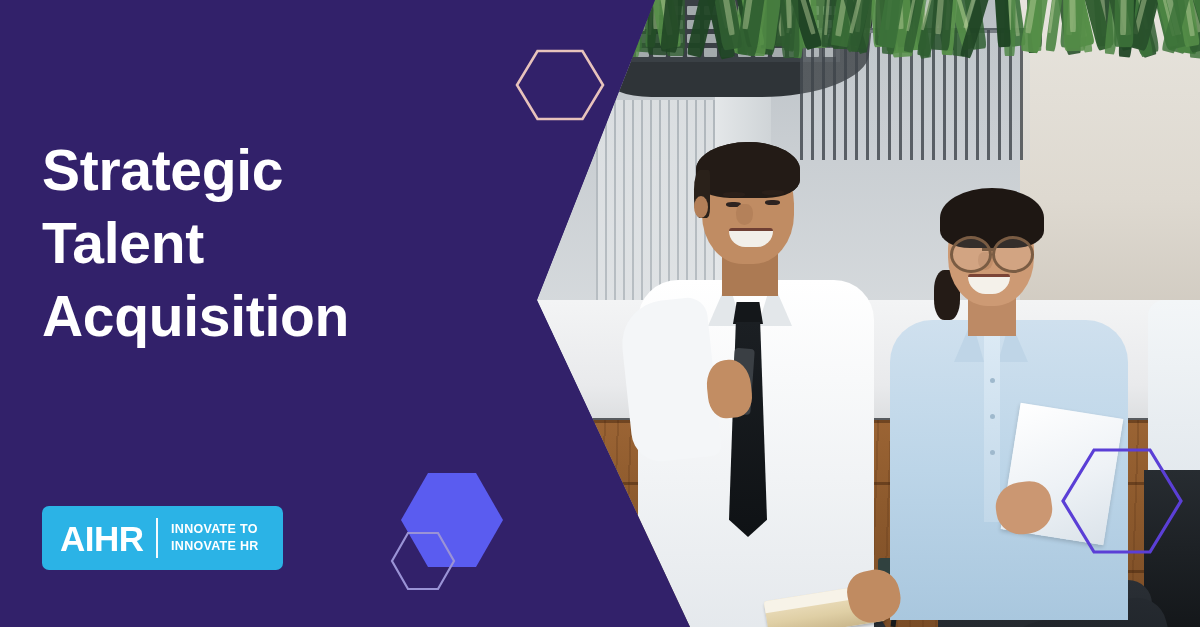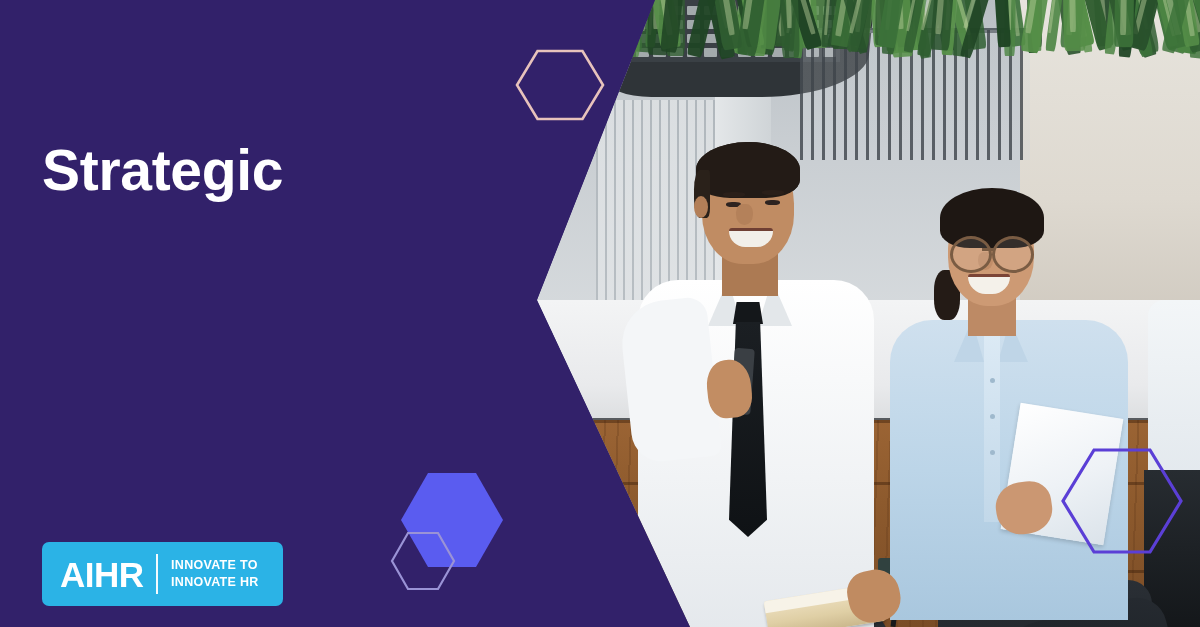--- a/index.html
+++ b/index.html
@@ -383,21 +383,20 @@
     left: 42px;
     top: 506px;
     width: 241px;
     height: 64px;
     background: #2BB3E6;
     border-radius: 7px;
     display: flex;
     align-items: center;
     padding-left: 18px;
     box-sizing: border-box;
-    margin-top: 36px;
   }
   .logo-mark {
     color: #ffffff;
     font-size: 35px;
     font-weight: 700;
     letter-spacing: -0.5px;
     line-height: 1;
   }
   .logo-div {
     width: 2.5px;
@@ -777,20 +776,22 @@
   </div>
 
   <div class="hex" style="left:1060px;top:447px">
     <svg width="124" height="108" viewBox="0 0 124 108" aria-hidden="true">
       <polygon points="34,3 90,3 121,54 90,105 34,105 3,54" fill="none" stroke="#5B3FD6" stroke-width="3.2"></polygon>
     </svg>
   </div>
 
   <h1 class="title">
     <span class="ln">Strategic</span>
+    <span class="ln">Talent</span>
+    <span class="ln">Acquisition</span>
   </h1>
 
 
   <div class="logo">
     <div class="logo-mark">AIHR</div>
     <div class="logo-div"></div>
     <div class="logo-tag">
       <span>INNOVATE TO</span>
       <span>INNOVATE HR</span>
     </div>

